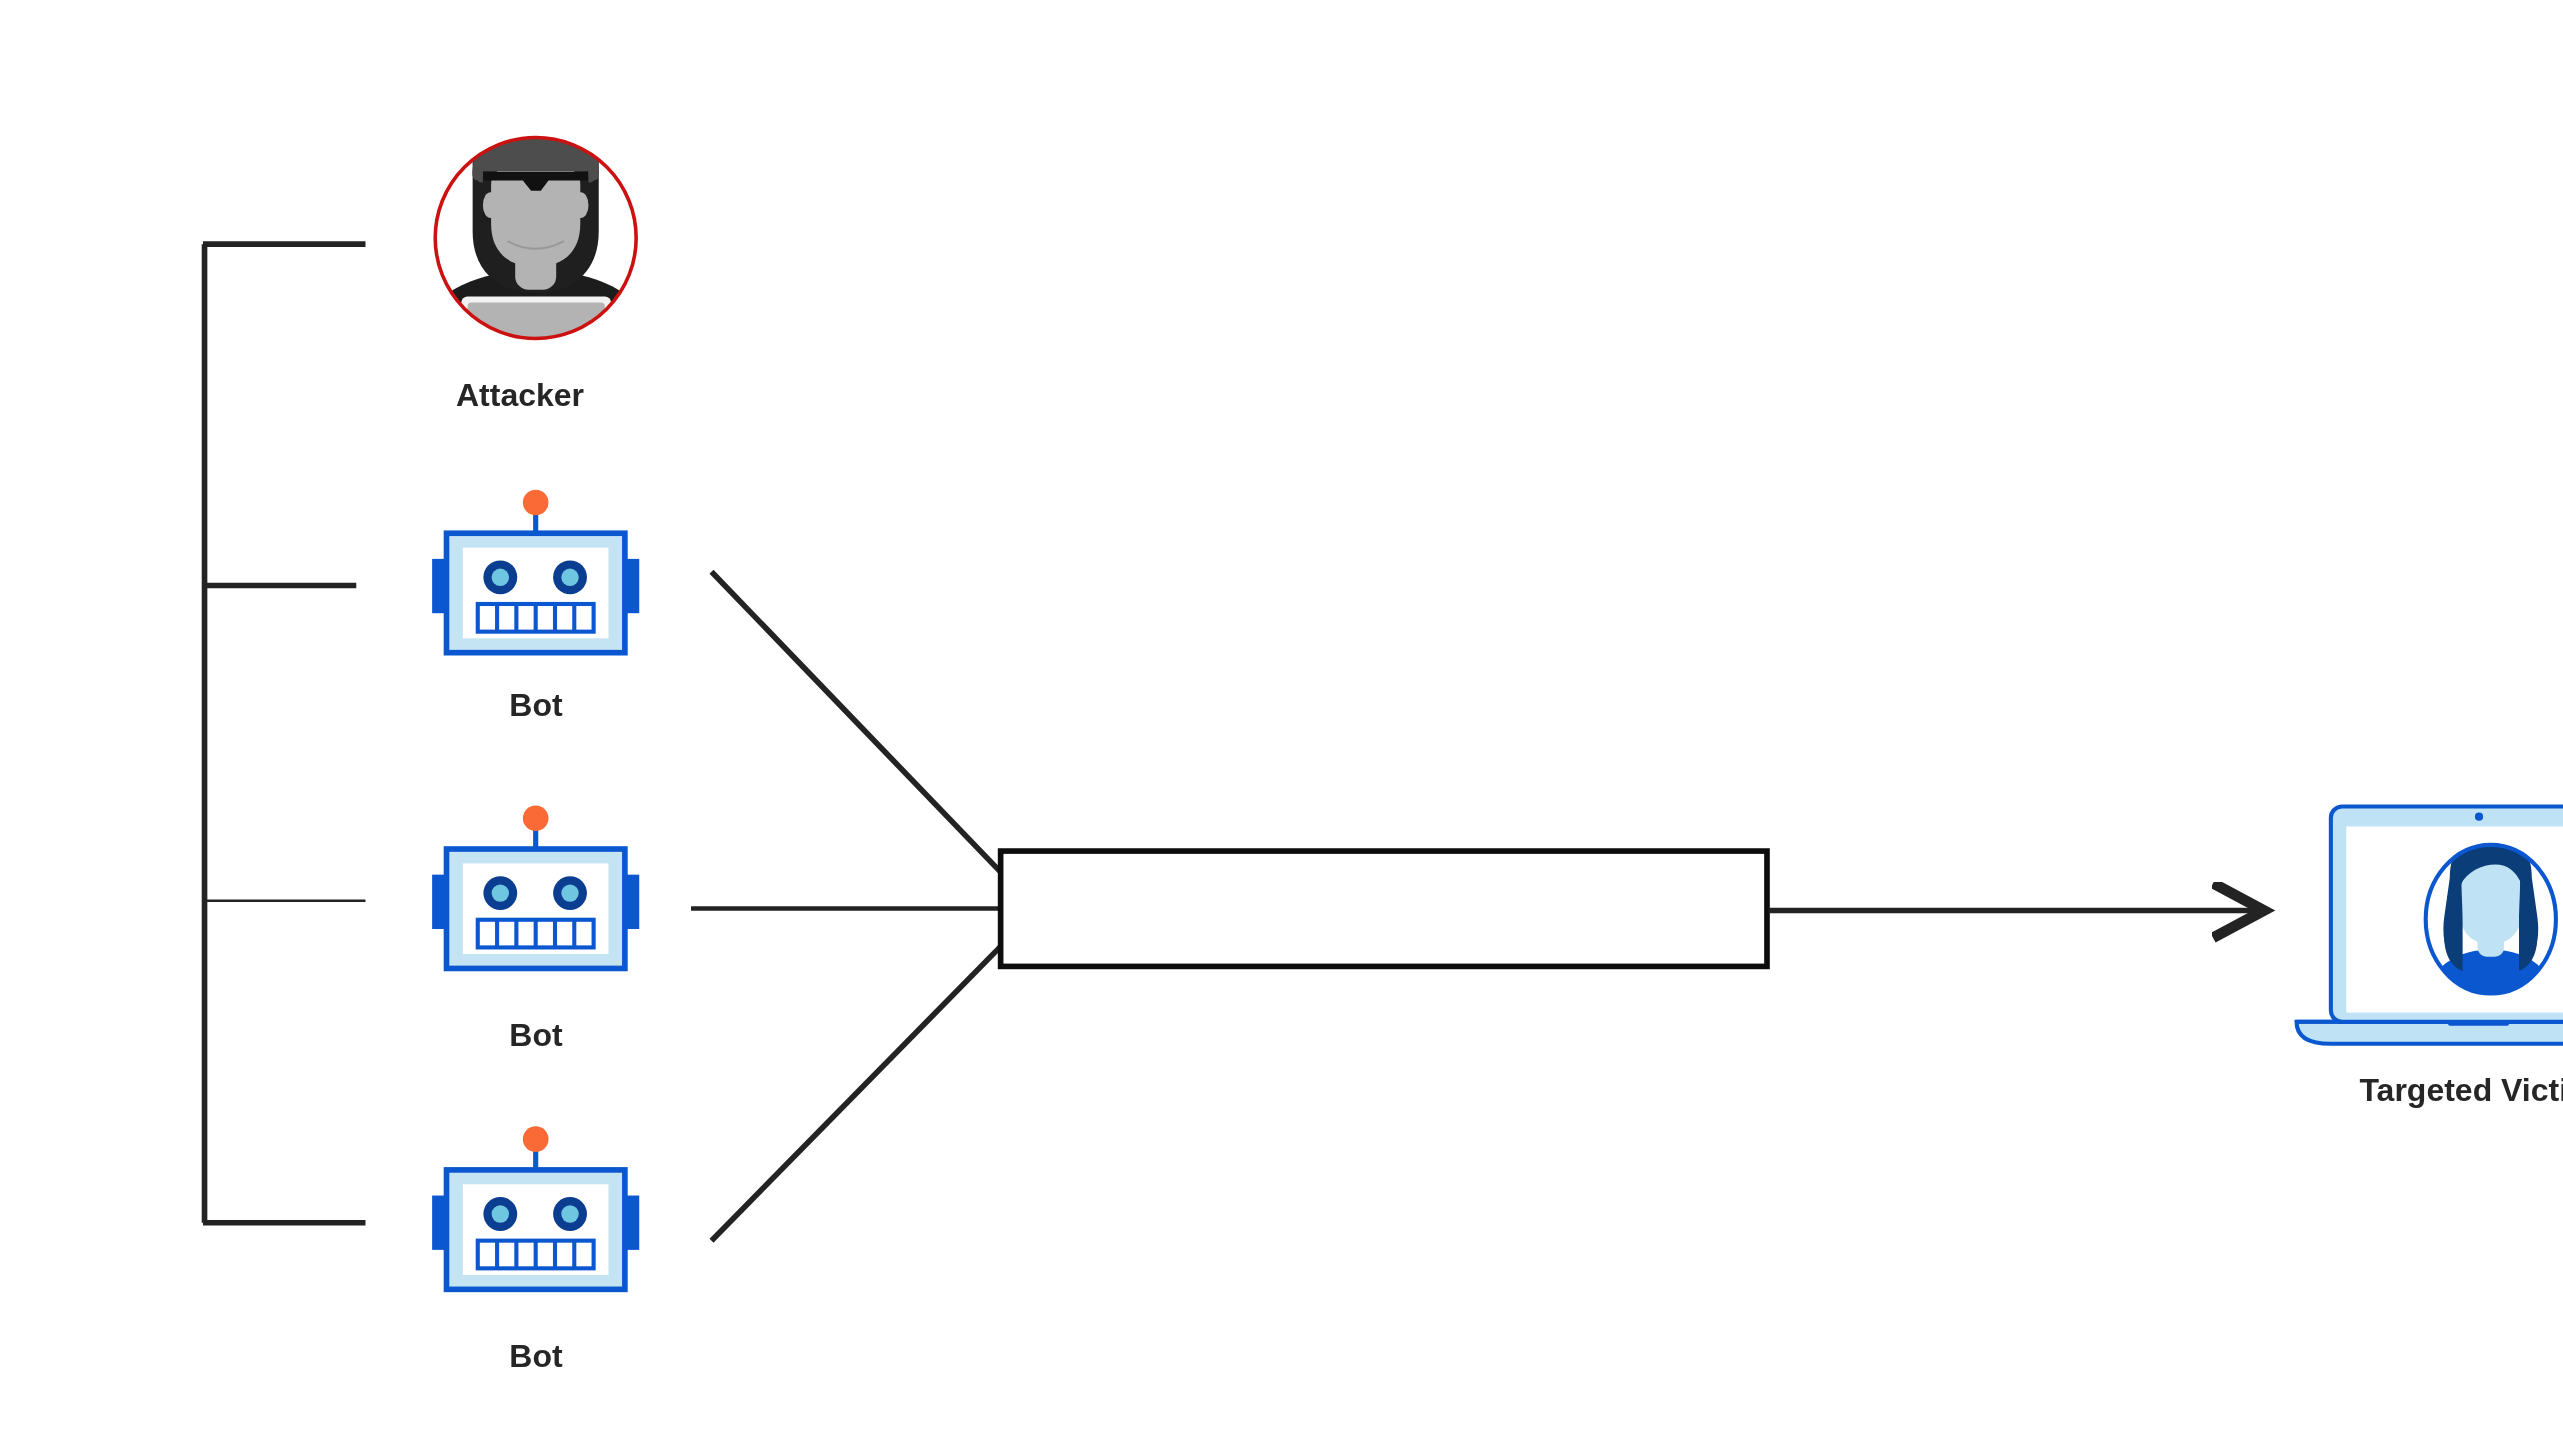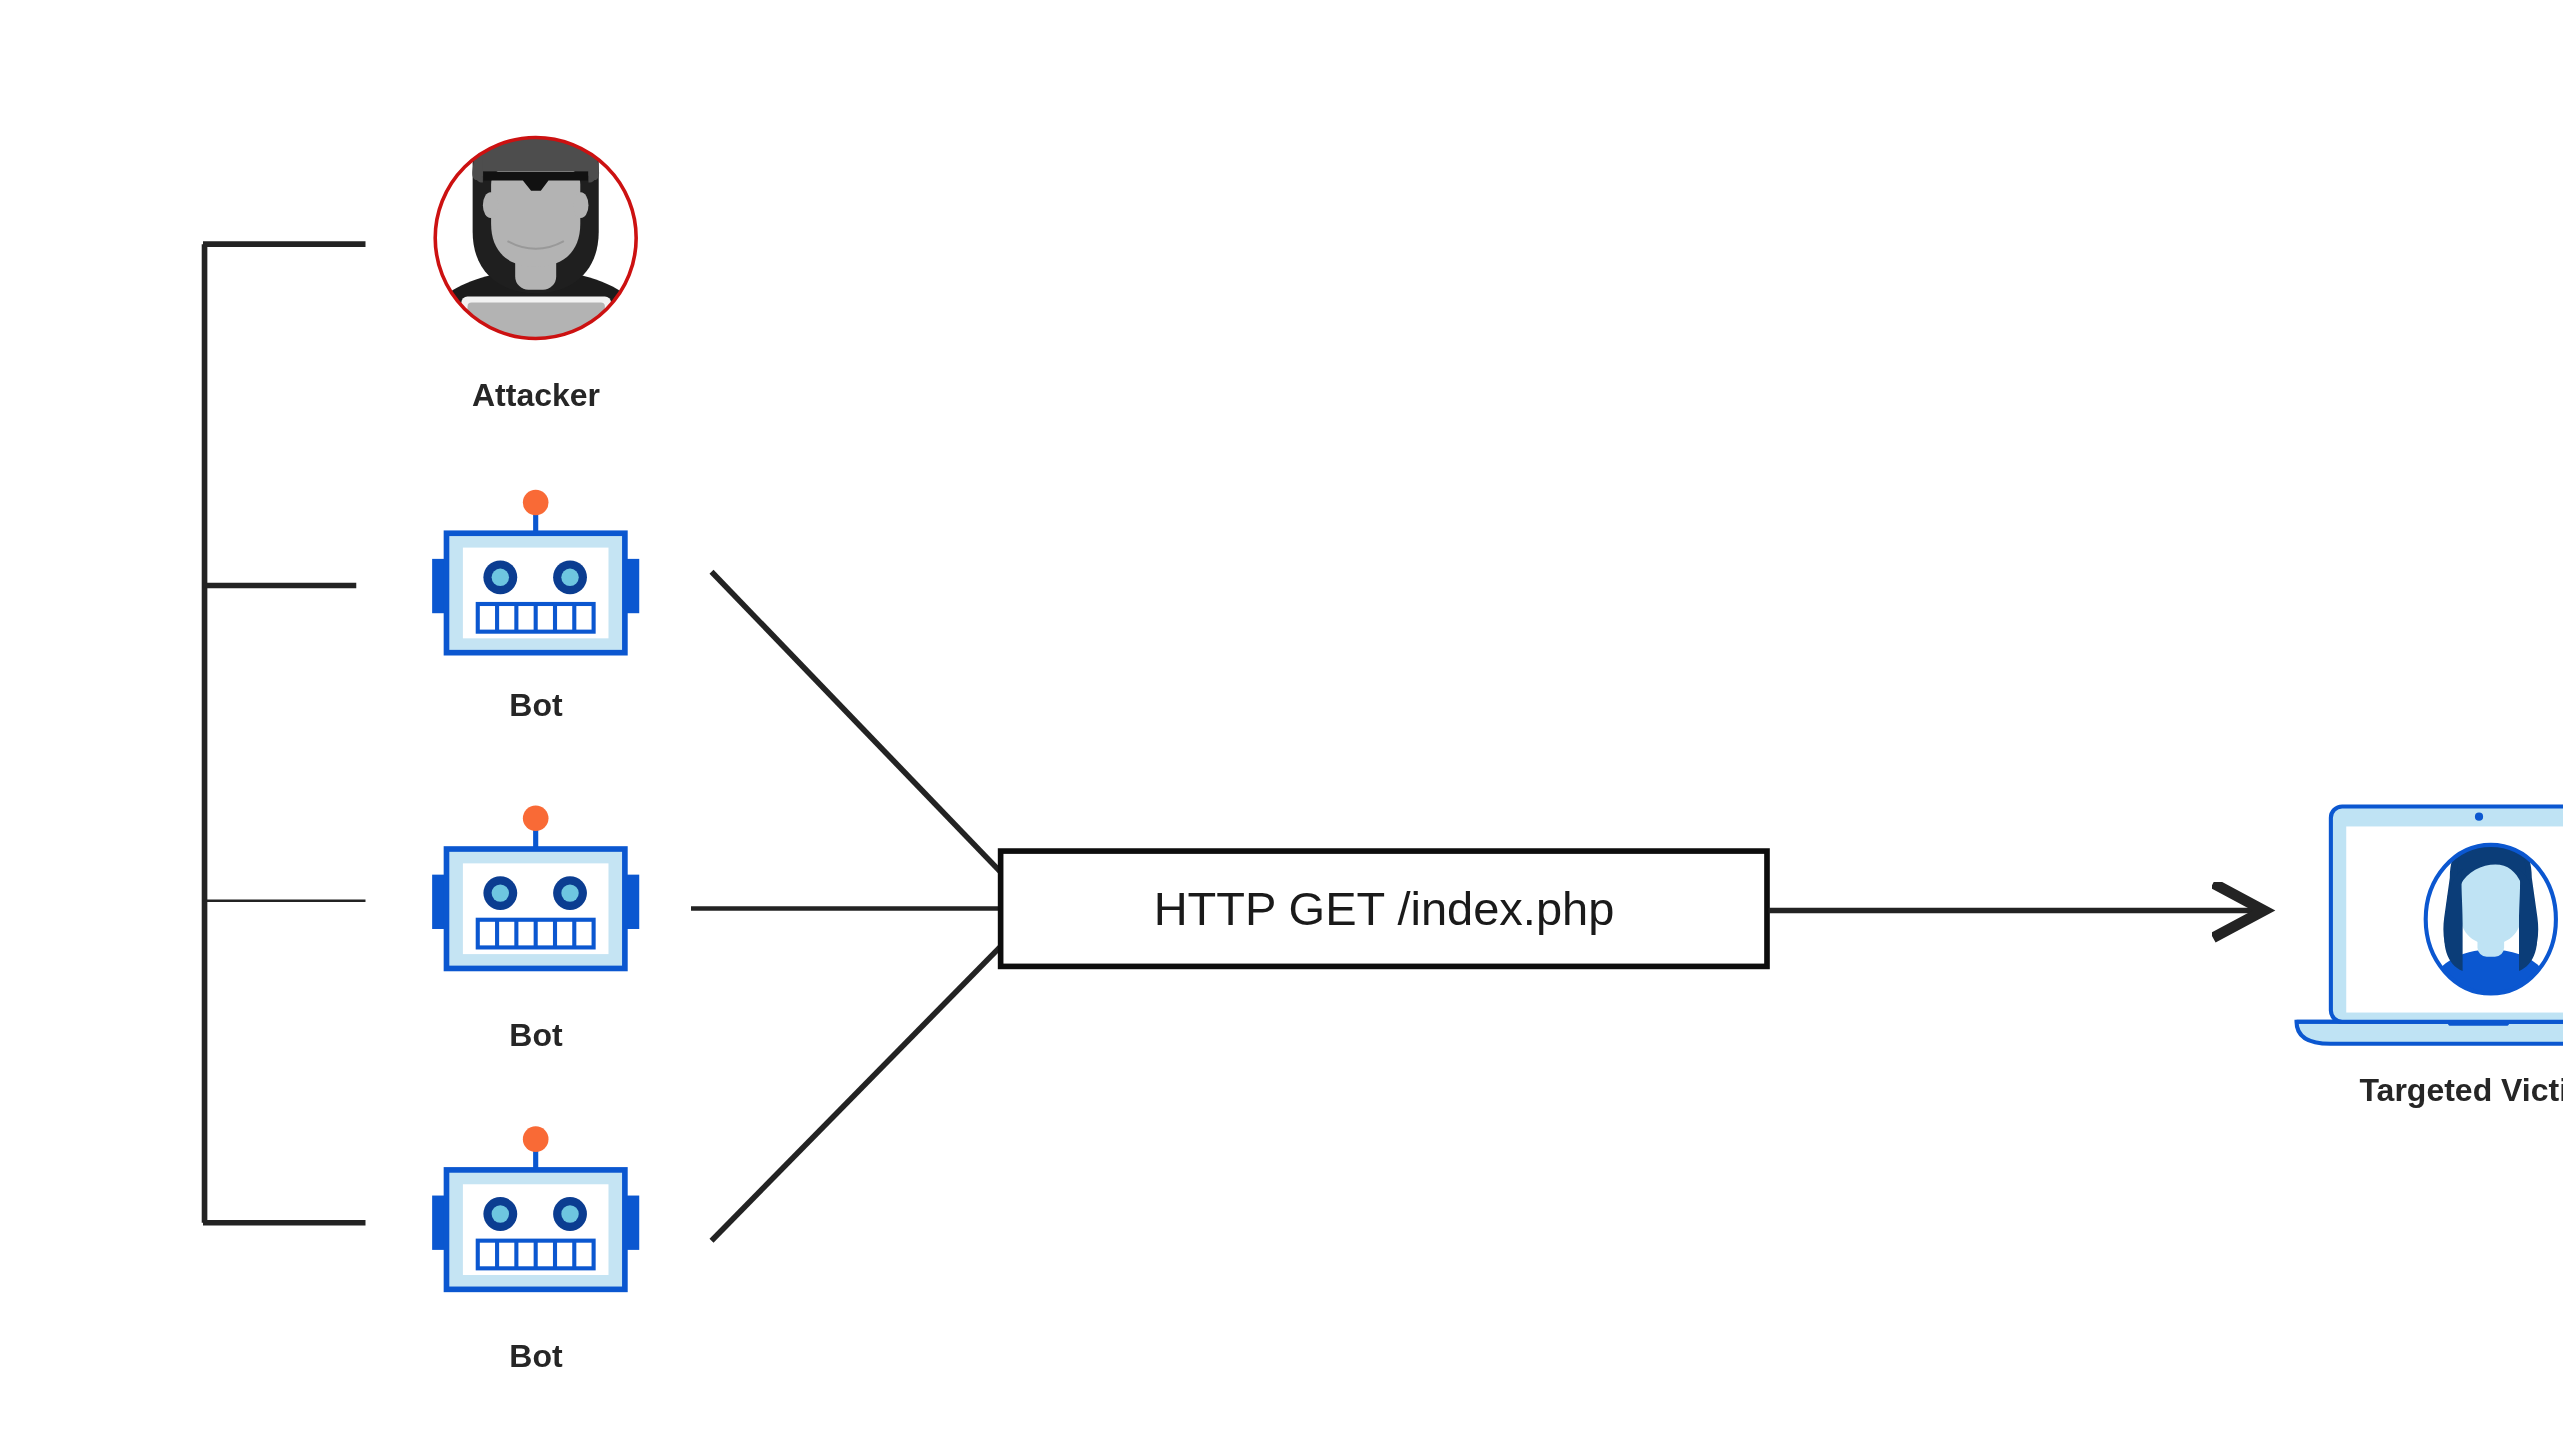--- a/index.html
+++ b/index.html
@@ -90,21 +90,21 @@
                  C1148,246 1108,214 1045,214 C982,214 942,246 942,312
                  L942,342 C932,358 918,352 922,330 Z" fill="#4d4d4d"></path>
 
         <rect x="900" y="578" width="292" height="168" rx="12" fill="#f2f2f2"></rect>
         <rect x="912" y="590" width="268" height="156" rx="8" fill="#b3b3b3"></rect>
       </g>
 
       <circle cx="1045" cy="464" r="196" fill="none" stroke="#cc1111" stroke-width="7"></circle>
     </g>
   </svg>
-  <div class="node-label" style="left:331px;top:379px;width:410px;">Attacker</div>
+  <div class="node-label" style="left:315px;top:379px;width:410px;">Attacker</div>
 
   <svg class="layer" viewBox="0 0 5667 2834">
     <g>
       <rect x="1040" y="1002" width="10" height="42" fill="#0b57d0"></rect>
       <circle cx="1045" cy="980" r="25" fill="#f96a36"></circle>
       <rect x="843" y="1090" width="34" height="106" fill="#0b57d0"></rect>
       <rect x="1213" y="1090" width="34" height="106" fill="#0b57d0"></rect>
       <rect x="871" y="1040" width="348" height="233" fill="#c5e4f3" stroke="#0b57d0" stroke-width="11"></rect>
       <rect x="903" y="1068" width="284" height="177" fill="#ffffff"></rect>
       <circle cx="976" cy="1126" r="33" fill="#0b3d91"></circle>
@@ -164,21 +164,20 @@
         <line x1="969.7" y1="2420" x2="969.7" y2="2474"></line>
         <line x1="1007.3" y1="2420" x2="1007.3" y2="2474"></line>
         <line x1="1045" y1="2420" x2="1045" y2="2474"></line>
         <line x1="1082.7" y1="2420" x2="1082.7" y2="2474"></line>
         <line x1="1120.3" y1="2420" x2="1120.3" y2="2474"></line>
       </g>
     </g>
   </svg>
   <div class="node-label" style="left:331px;top:1340px;width:410px;">Bot</div>
 
-  <div class="box-label" style="left:1001px;top:851px;width:766px;height:115px;">HTTP GET /index.php</div>
 
   <svg class="layer" viewBox="0 0 5667 2834">
     <g>
 
       <path d="M4480,1993 L5190,1993 C5190,2022 5168,2036 5124,2036
                L4546,2036 C4502,2036 4480,2022 4480,1993 Z" fill="#bfe3f4" stroke="#0b57d0" stroke-width="8"></path>
       <path d="M4480,1993 L5190,1993" stroke="#0b57d0" stroke-width="8"></path>
 
       <rect x="4775" y="1985" width="120" height="16" rx="6" fill="#0b57d0"></rect>
 

